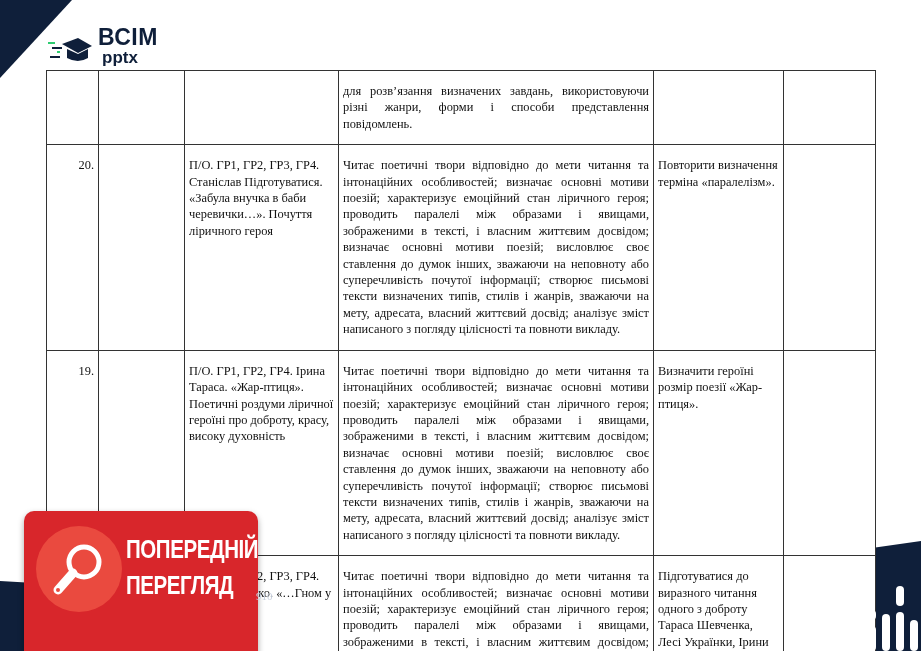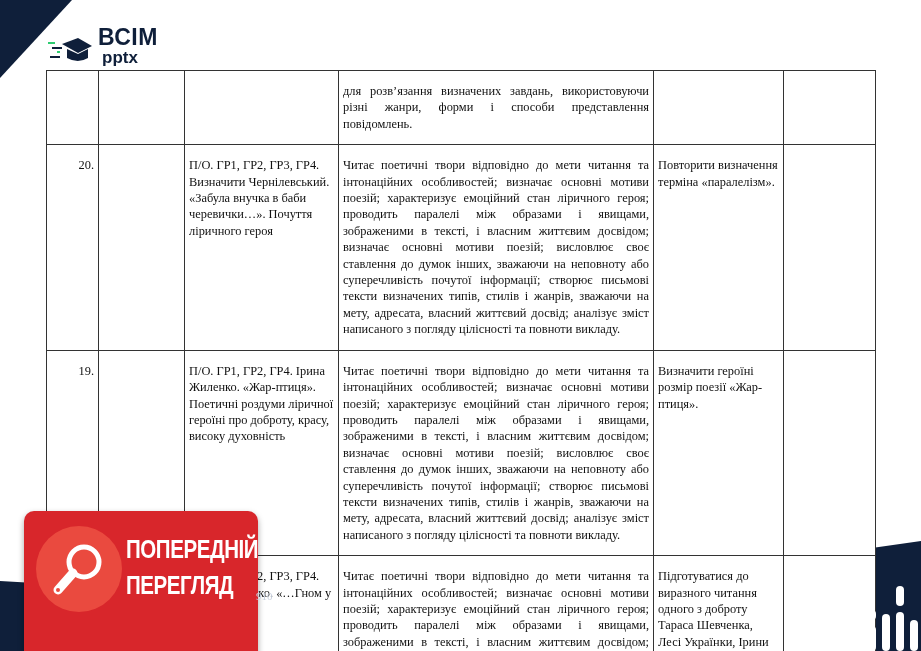--- a/index.html
+++ b/index.html
@@ -60,29 +60,29 @@
     <td class="num"></td>
     <td></td>
     <td></td>
     <td class="just">для розв’язання визначених завдань, використовуючи різні жанри, форми і способи представлення повідомлень.</td>
     <td></td>
     <td></td>
   </tr>
   <tr style="height:181px">
     <td class="num">20.</td>
     <td></td>
-    <td>П/О. ГР1, ГР2, ГР3, ГР4. Визначити Чернілевський. «Забула внучка в баби черевички…». Почуття ліричного героя</td>
+    <td>П/О. ГР1, ГР2, ГР3, ГР4. Станіслав Підготуватися. «Забула внучка в баби черевички…». Почуття ліричного героя</td>
     <td class="just">Читає поетичні твори відповідно до мети читання та інтонаційних особливостей; визначає основні мотиви поезій; характеризує емоційний стан ліричного героя; проводить паралелі між образами і явищами, зображеними в тексті, і власним життєвим досвідом; визначає основні мотиви поезій; висловлює своє ставлення до думок інших, зважаючи на неповноту або суперечливість почутої інформації; створює письмові тексти визначених типів, стилів і жанрів, зважаючи на мету, адресата, власний життєвий досвід; аналізує зміст написаного з погляду цілісності та повноти викладу.</td>
     <td>Повторити визначення терміна «паралелізм».</td>
     <td></td>
   </tr>
   <tr style="height:181px">
     <td class="num">19.</td>
     <td></td>
-    <td>П/О. ГР1, ГР2, ГР4. Ірина Жиленко. «Жар-птиця». Поетичні роздуми ліричної героїні про доброту, красу, високу духовність</td>
+    <td>П/О. ГР1, ГР2, ГР4. Ірина Тараса. «Жар-птиця». Поетичні роздуми ліричної героїні про доброту, красу, високу духовність</td>
     <td class="just">Читає поетичні твори відповідно до мети читання та інтонаційних особливостей; визначає основні мотиви поезій; характеризує емоційний стан ліричного героя; проводить паралелі між образами і явищами, зображеними в тексті, і власним життєвим досвідом; визначає основні мотиви поезій; висловлює своє ставлення до думок інших, зважаючи на неповноту або суперечливість почутої інформації; створює письмові тексти визначених типів, стилів і жанрів, зважаючи на мету, адресата, власний життєвий досвід; аналізує зміст написаного з погляду цілісності та повноти викладу.</td>
     <td>Визначити героїні розмір поезії «Жар-птиця».</td>
     <td></td>
   </tr>
   <tr style="height:92px">
     <td class="num">20.</td>
     <td></td>
     <td>П/О. ГР1, ГР2, ГР3, ГР4. Ірини Жиленко. «…Гном у</td>
     <td class="just">Читає поетичні твори відповідно до мети читання та інтонаційних особливостей; визначає основні мотиви поезій; характеризує емоційний стан ліричного героя; проводить паралелі між образами і явищами, зображеними в тексті, і власним життєвим досвідом; визначає основні мотиви поезій; висловлює своє</td>
     <td>Підготуватися до виразного читання одного з доброту Тараса Шевченка, Лесі Українки, Ірини</td>

